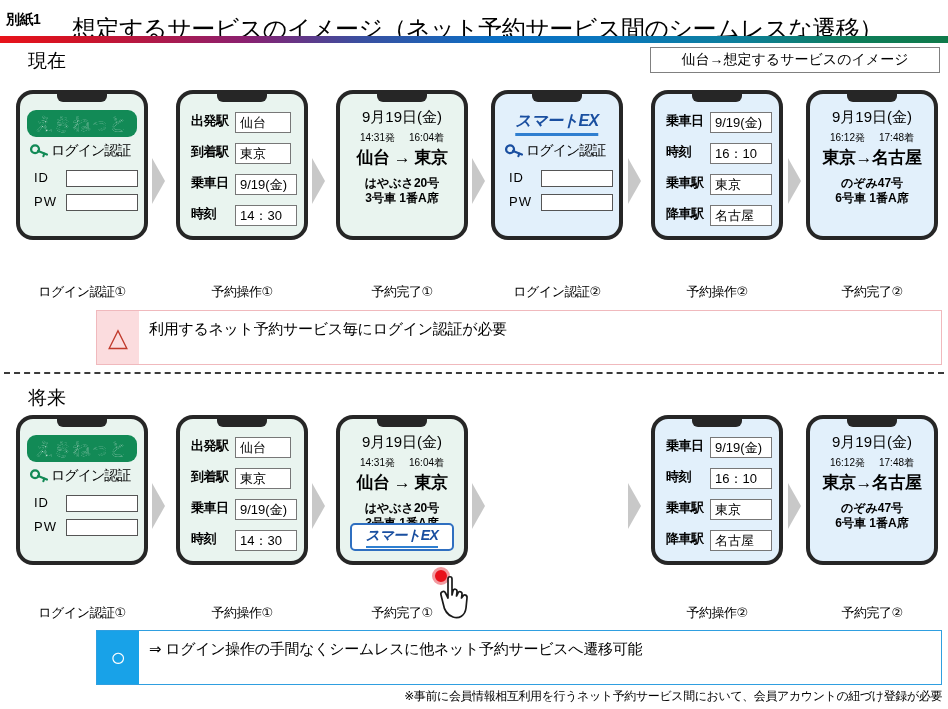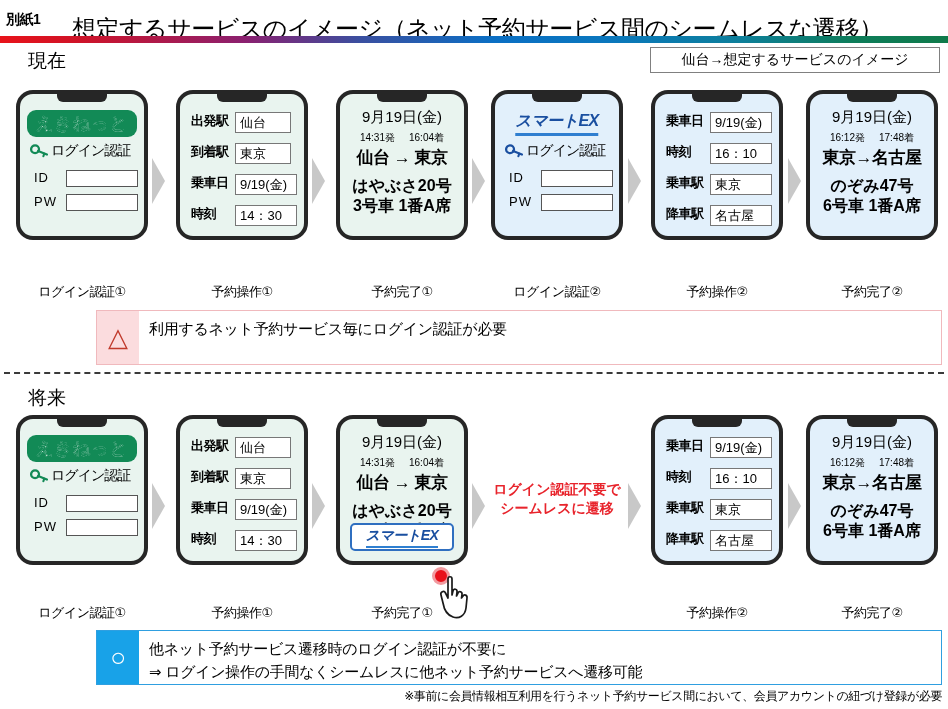--- a/index.html
+++ b/index.html
@@ -107,21 +107,21 @@
   .frow-val.wide { min-width: 62px; }
 
   
   .ticket { position: absolute; left: 0; top: 14px; width: 100%; text-align: center; }
   .tk-date { font-size: 15px; margin-bottom: 4px; }
   .tk-times {
     font-size: 10px; display: flex; justify-content: center; gap: 14px;
     margin-bottom: 1px;
   }
   .tk-route { font-size: 17px; font-weight: bold; letter-spacing: -0.5px; white-space: nowrap; }
-  .tk-train { font-size: 16px; font-weight: bold; margin-top: 7px; line-height: 1.25; }
+  .tk-train { font-size: 12px; font-weight: bold; margin-top: 7px; line-height: 1.25; }
 
   
   .ex-button {
     position: absolute; left: 50%; bottom: 10px; transform: translateX(-50%);
     width: 104px; height: 28px;
     border: 2px solid #2f6fc0; border-radius: 5px; background: #ffffff;
     display: flex; align-items: center; justify-content: center;
   }
   .ex-button .logo-smartex {
     position: static; transform: none; font-size: 14px; border-bottom-width: 2px;
@@ -436,24 +436,20 @@
     <path d="M11 6 C11 3, 15 3, 15 6 L15 22 L16 18 C16.5 15, 20.5 16, 20 19
              L19.5 23 L21 20 C21.8 17.5, 25.5 18.5, 25 21.5 L24.5 25 L26 23
              C27 21, 30.5 22, 30 25 L29 35 C28 43, 22 46, 16 44
              C10 42, 7 36, 6 30 L4 22 C3 19, 7 17, 8.5 20 L11 25 Z" fill="#ffffff" stroke="#1a1a1a" stroke-width="1.7" stroke-linejoin="round"></path>
   </svg>
 
   <svg class="arrow" style="left:472px; top:483px;" viewBox="0 0 20 46">
     <polygon points="0,0 13,23 0,46" fill="#c8c8c8"></polygon>
   </svg>
 
-  <div class="red-note" style="left:478px; top:480px; width:158px;">
-    <div>ログイン認証不要で</div>
-    <div>シームレスに遷移</div>
-  </div>
 
   <svg class="arrow" style="left:628px; top:483px;" viewBox="0 0 20 46">
     <polygon points="0,0 13,23 0,46" fill="#c8c8c8"></polygon>
   </svg>
 
   <div class="phone blue" style="left:651px; top:415px;">
     <div class="notch"></div>
     <div class="phone-body">
       <div class="form-rows">
         <div class="frow">
@@ -500,20 +496,19 @@
 
   <div class="caption" style="left:12px;  top:604px;">ログイン認証①</div>
   <div class="caption" style="left:172px; top:604px;">予約操作①</div>
   <div class="caption" style="left:332px; top:604px;">予約完了①</div>
   <div class="caption" style="left:647px; top:604px;">予約操作②</div>
   <div class="caption" style="left:802px; top:604px;">予約完了②</div>
 
   <div class="msgbox ok" style="left:96px; top:630px; width:846px; height:55px;">
     <div class="msg-mark">○</div>
     <div class="msg-body">
-      <div>他ネット予約サービス遷移時のログイン認証が不要に</div>
       <div>⇒ ログイン操作の手間なくシームレスに他ネット予約サービスへ遷移可能</div>
     </div>
   </div>
 
   <div class="footnote">※事前に会員情報相互利用を行うネット予約サービス間において、会員アカウントの紐づけ登録が必要</div>
 
 </div>
 
 </body></html>

